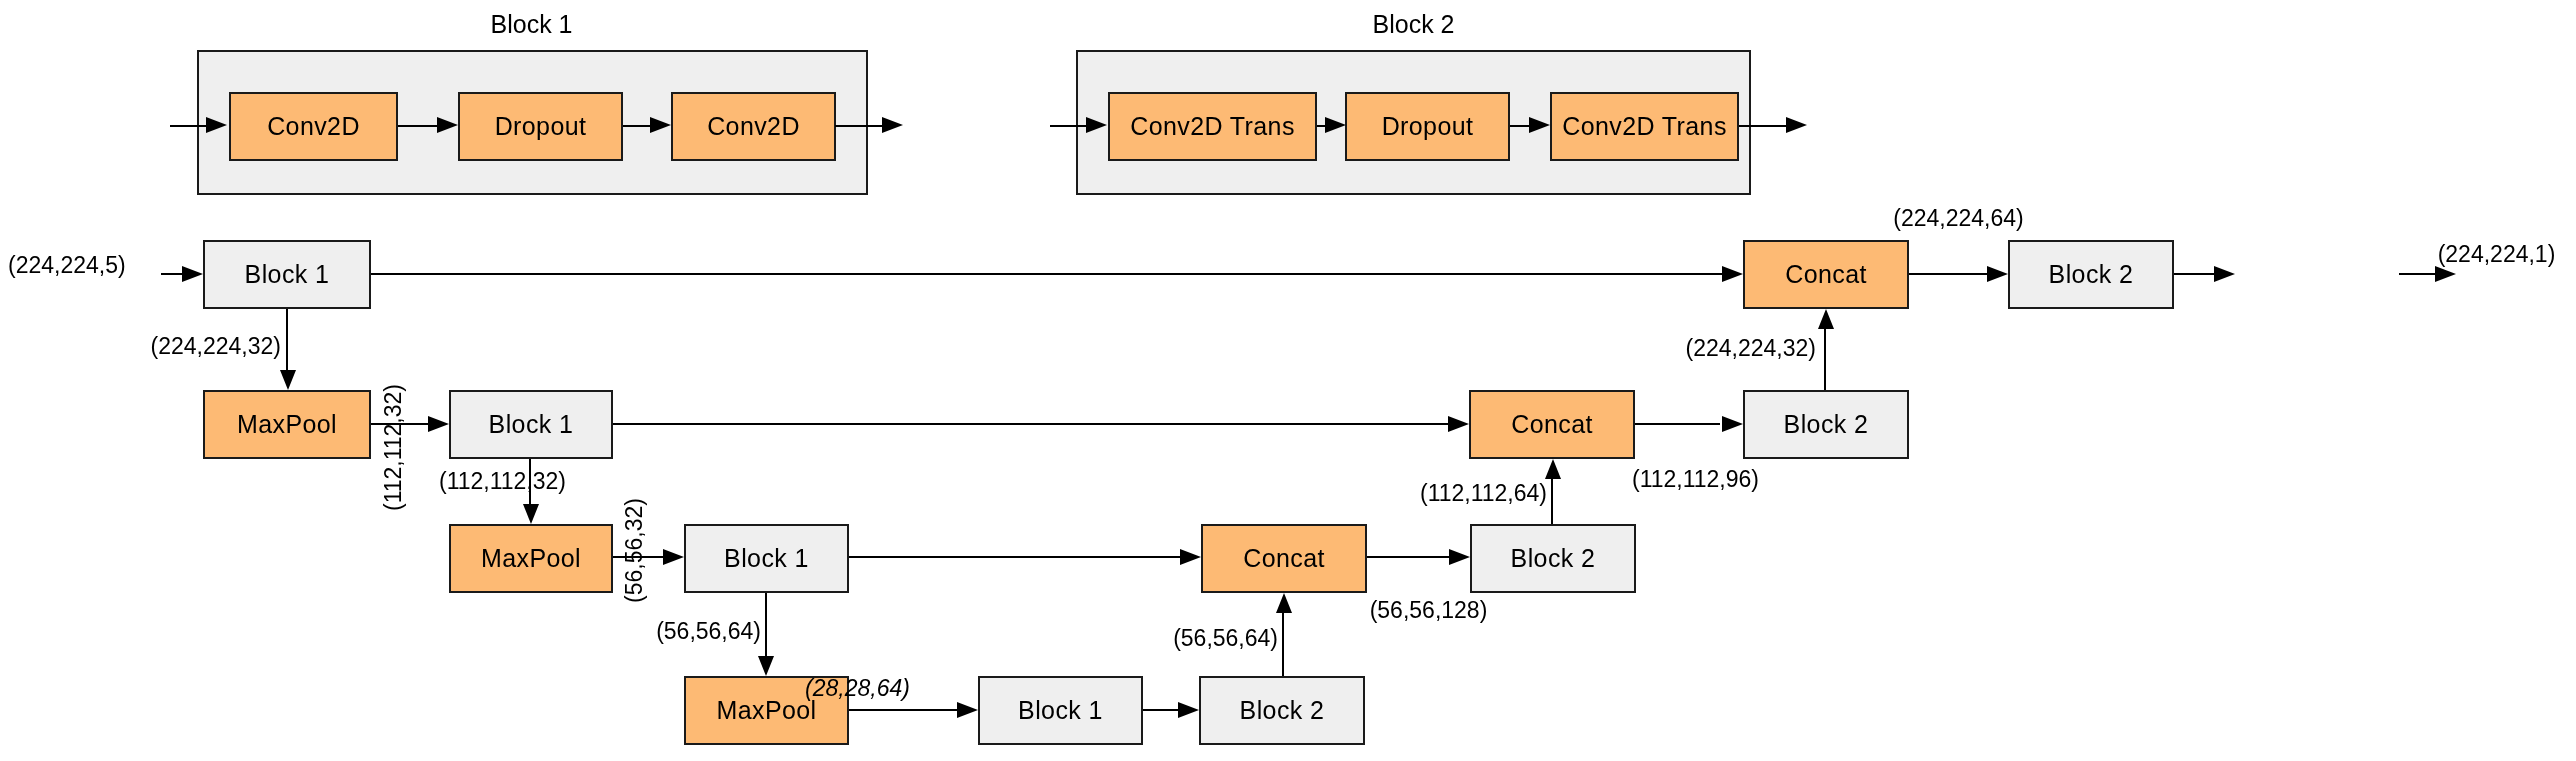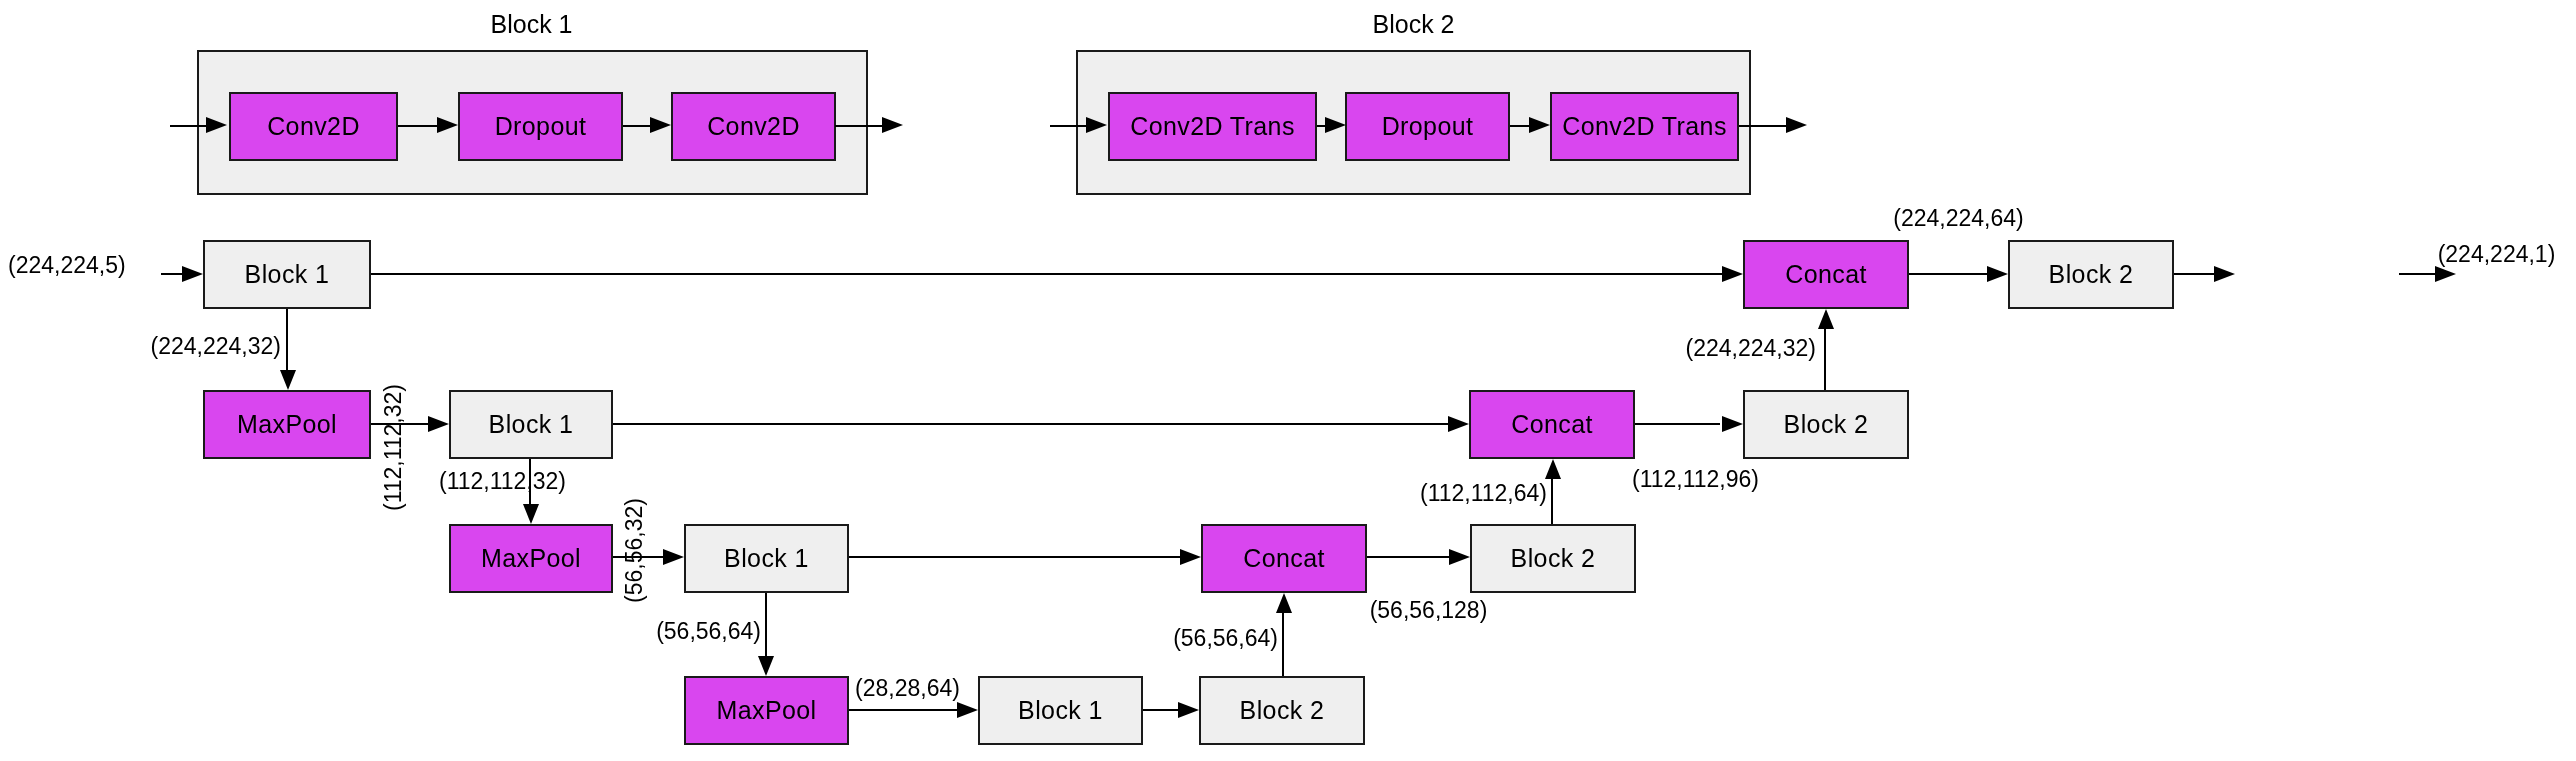--- a/index.html
+++ b/index.html
@@ -1,19 +1,19 @@
 <!DOCTYPE html>
 <html style="font-size:13px"><head>
 <meta charset="utf-8">
 <style>
   html,body{margin:0;padding:0;background:#ffffff;}
   body{width:2576px;height:761px;position:relative;font-family:"Liberation Sans","DejaVu Sans",sans-serif;color:#000;}
   .canvas{position:absolute;left:0;top:0;width:2576px;height:565px;background:#ffffff;}
   .panel{position:absolute;border:2.4px solid #1a1a1a;background:#efefef;box-sizing:border-box;}
-  .node{position:absolute;height:69px;border:2.4px solid #1a1a1a;background:#d946ef;box-sizing:border-box;
+  .node{position:absolute;height:69px;border:2.4px solid #1a1a1a;background:#fdba74;box-sizing:border-box;
         display:flex;align-items:center;justify-content:center;font-size:25px;letter-spacing:0.4px;}
   .g{background:#efefef;}
   .hl{position:absolute;height:2.4px;background:#000;}
   .vl{position:absolute;width:2.4px;background:#000;}
   .ar{position:absolute;width:0;height:0;border-top:8.8px solid transparent;border-bottom:8.8px solid transparent;border-left:21px solid #000;}
   .ad{position:absolute;width:0;height:0;border-left:8px solid transparent;border-right:8px solid transparent;border-top:20px solid #000;}
   .au{position:absolute;width:0;height:0;border-left:8px solid transparent;border-right:8px solid transparent;border-bottom:20px solid #000;}
   .lbl{position:absolute;font-size:23px;line-height:27px;white-space:nowrap;}
   .c{text-align:center;} .r{text-align:right;}
   .rot{transform:rotate(-90deg);}
@@ -115,20 +115,20 @@
   <div class="ad" style="left:758px;top:656px;"></div>
   <div class="lbl r" style="left:628px;top:618px;width:133px;">(56,56,64)</div>
 
   <div class="au" style="left:1276px;top:593px;"></div>
   <div class="vl" style="left:1282px;top:612px;height:64px;"></div>
   <div class="lbl r" style="left:1149px;top:625px;width:129px;">(56,56,64)</div>
 
   <div class="node" style="left:684px;top:676px;width:165px;">MaxPool</div>
   <div class="hl" style="left:849px;top:709px;width:108px;"></div>
   <div class="ar" style="left:957px;top:702px;"></div>
-  <div class="lbl c" style="left:835px;top:675px;width:145px;">(28,28,64)</div>
+  <div class="lbl c" style="left:785px;top:675px;width:145px;font-style:italic;">(28,28,64)</div>
   <div class="node g" style="left:978px;top:676px;width:165px;">Block 1</div>
   <div class="hl" style="left:1143px;top:709px;width:35px;"></div>
   <div class="ar" style="left:1178px;top:702px;"></div>
   <div class="node g" style="left:1199px;top:676px;width:166px;">Block 2</div>
 
 </div>
 
 
 </body></html>

